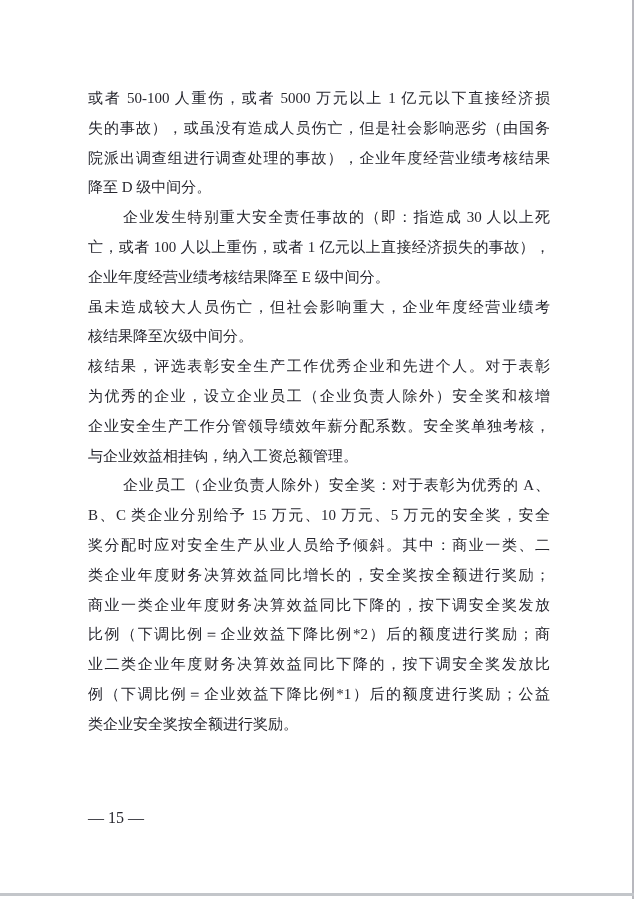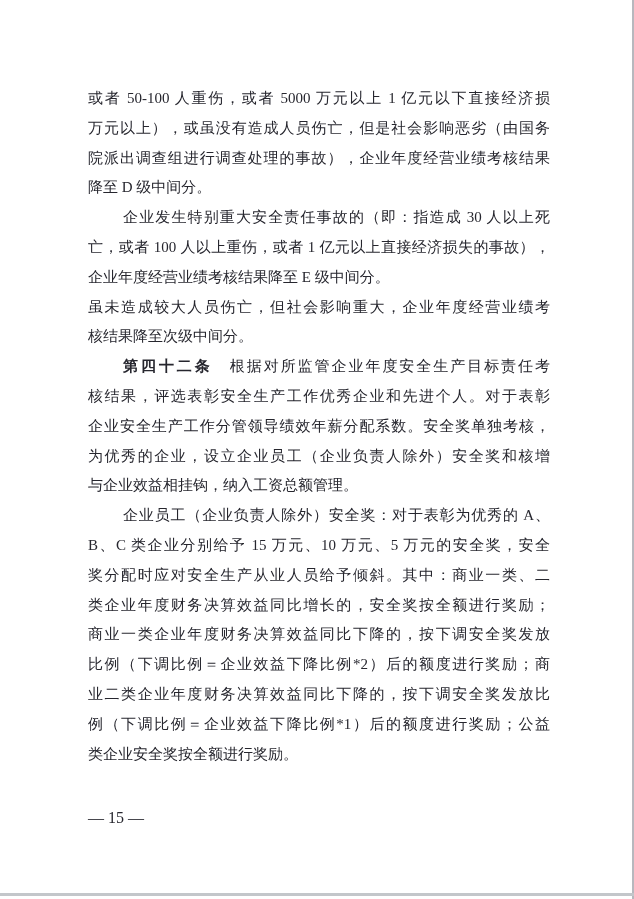--- a/index.html
+++ b/index.html
@@ -59,32 +59,31 @@
     width: 634px; height: 2.5px;
     background: #c3c6ca;
   }
 </style>
 </head>
 <body>
 
 <div class="doc-page">
   <main class="text-block">
       <div class="line">或者 50-100 人重伤，或者 5000 万元以上 1 亿元以下直接经济损</div>
-      <div class="line">万元以上），或虽没有造成人员伤亡，但是社会影响恶劣（由国务</div>
+      <div class="line">失的事故），或虽没有造成人员伤亡，但是社会影响恶劣（由国务</div>
       <div class="line">院派出调查组进行调查处理的事故），企业年度经营业绩考核结果</div>
       <div class="line last">降至 D 级中间分。</div>
       <div class="line indent">企业发生特别重大安全责任事故的（即：指造成 30 人以上死</div>
       <div class="line">亡，或者 100 人以上重伤，或者 1 亿元以上直接经济损失的事故），</div>
       <div class="line last">企业年度经营业绩考核结果降至 E 级中间分。</div>
       <div class="line">虽未造成较大人员伤亡，但社会影响重大，企业年度经营业绩考</div>
       <div class="line last">核结果降至次级中间分。</div>
-      <div class="line indent"><span class="b">第四十二条</span><span>　根据对所监管企业年度安全生产目标责任考</span></div>
       <div class="line">核结果，评选表彰安全生产工作优秀企业和先进个人。对于表彰</div>
+      <div class="line">为优秀的企业，设立企业员工（企业负责人除外）安全奖和核增</div>
       <div class="line">企业安全生产工作分管领导绩效年薪分配系数。安全奖单独考核，</div>
-      <div class="line">为优秀的企业，设立企业员工（企业负责人除外）安全奖和核增</div>
       <div class="line last">与企业效益相挂钩，纳入工资总额管理。</div>
       <div class="line indent">企业员工（企业负责人除外）安全奖：对于表彰为优秀的 A、</div>
       <div class="line">B、C 类企业分别给予 15 万元、10 万元、5 万元的安全奖，安全</div>
       <div class="line">奖分配时应对安全生产从业人员给予倾斜。其中：商业一类、二</div>
       <div class="line">类企业年度财务决算效益同比增长的，安全奖按全额进行奖励；</div>
       <div class="line">商业一类企业年度财务决算效益同比下降的，按下调安全奖发放</div>
       <div class="line">比例（下调比例＝企业效益下降比例*2）后的额度进行奖励；商</div>
       <div class="line">业二类企业年度财务决算效益同比下降的，按下调安全奖发放比</div>
       <div class="line">例（下调比例＝企业效益下降比例*1）后的额度进行奖励；公益</div>
       <div class="line last">类企业安全奖按全额进行奖励。</div>

